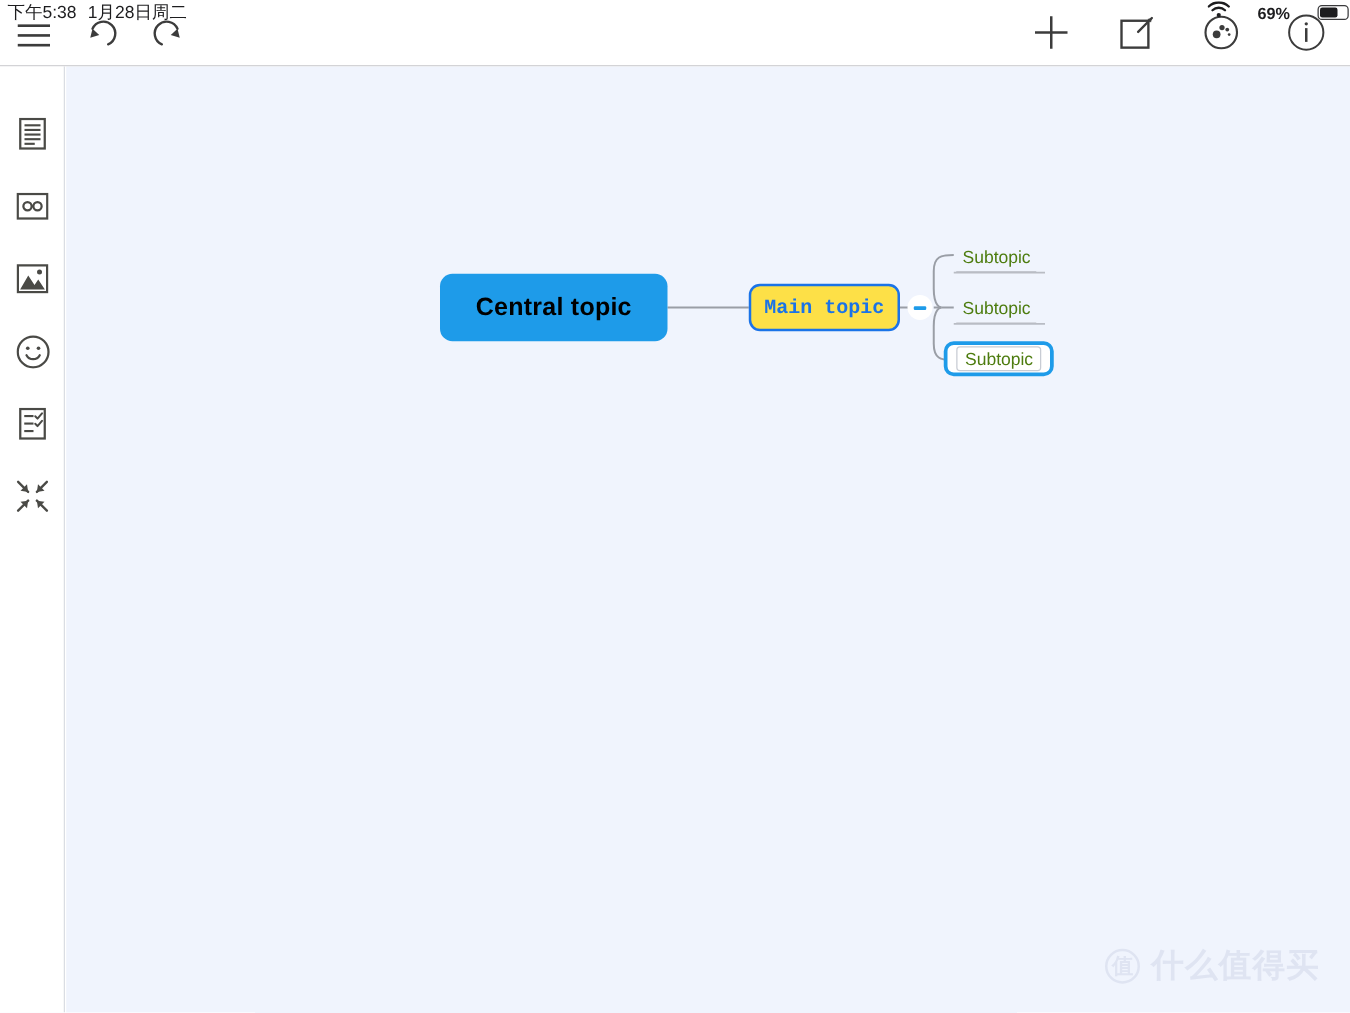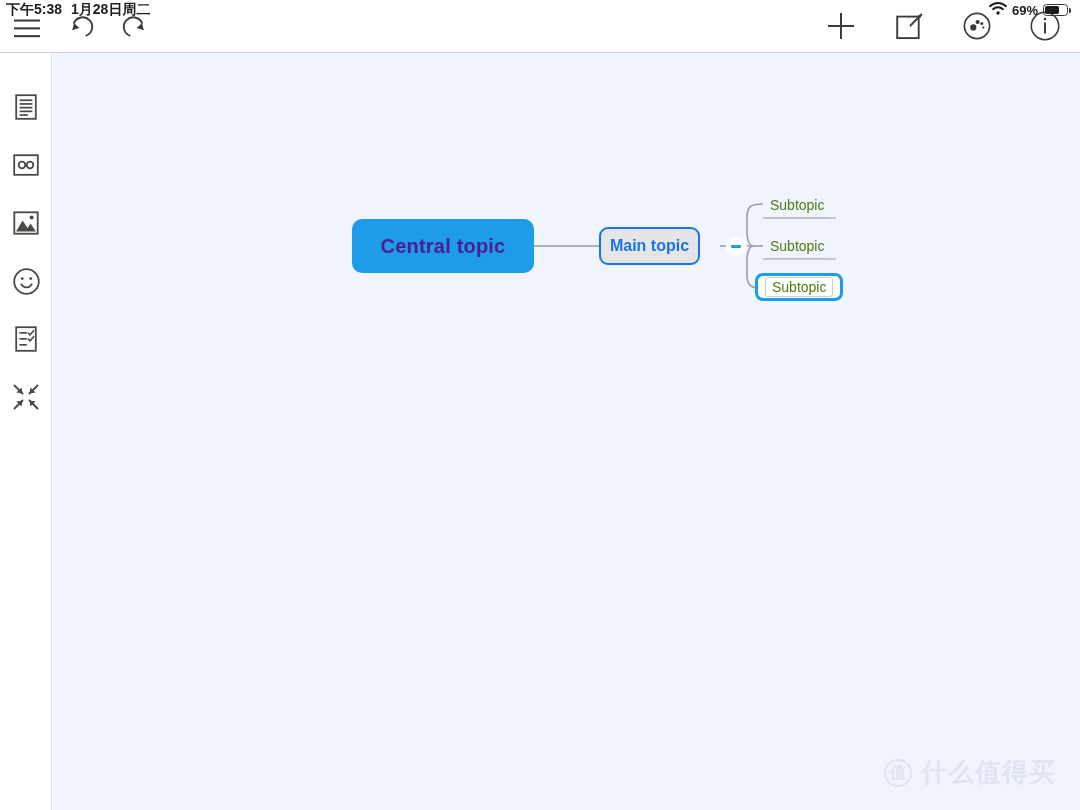--- a/index.html
+++ b/index.html
@@ -29,31 +29,31 @@
     z-index: 40;
     pointer-events: none;
   }
   .status-left {
     position: absolute;
     left: 6px; top: 1px;
     display: flex;
     align-items: center;
     gap: 9px;
     font-size: 14px;
-    font-weight: bold;
+    font-weight: normal;
     color: #1d1d1f;
     letter-spacing: 0px;
     white-space: nowrap;
   }
   .status-right {
     position: absolute;
-    right: 12px; top: 1px;
-    display: flex;
-    align-items: center;
-    gap: 5px;
+    right: 1px; top: 1px;
+    display: flex;
+    align-items: center;
+    gap: 22px;
   }
   .wifi-ico { display: block; }
   .batt-pct {
     font-size: 13px;
     font-weight: bold;
     color: #1d1d1f;
   }
   .batt-shell {
     position: relative;
     width: 25px; height: 12px;
@@ -160,36 +160,37 @@
     justify-content: center;
     cursor: pointer;
     white-space: nowrap;
   }
 
   .node-central {
     left: 299px; top: 166px;
     width: 182px; height: 54px;
     background: #1e9be9;
     border-radius: 10px;
-    color: #4c1d95;
+    color: #000000;
     font-size: 20px;
     font-weight: bold;
     letter-spacing: 0.2px;
     text-align: center;
   }
 
   .node-main {
     left: 546px; top: 174px;
-    width: 101px; height: 38px;
-    background: #e5e5e5;
+    width: 121px; height: 38px;
+    background: #fde047;
     border: 2px solid #1a73e8;
     border-radius: 9px;
     color: #1a73e8;
     font-size: 16px;
     font-weight: bold;
+    font-family: Liberation Mono, monospace;
   }
 
   .node-sub {
     height: 26px;
     color: #4d7c0f;
     font-size: 14px;
     font-weight: normal;
     padding: 0 5px;
   }
   .node-sub.plain {

